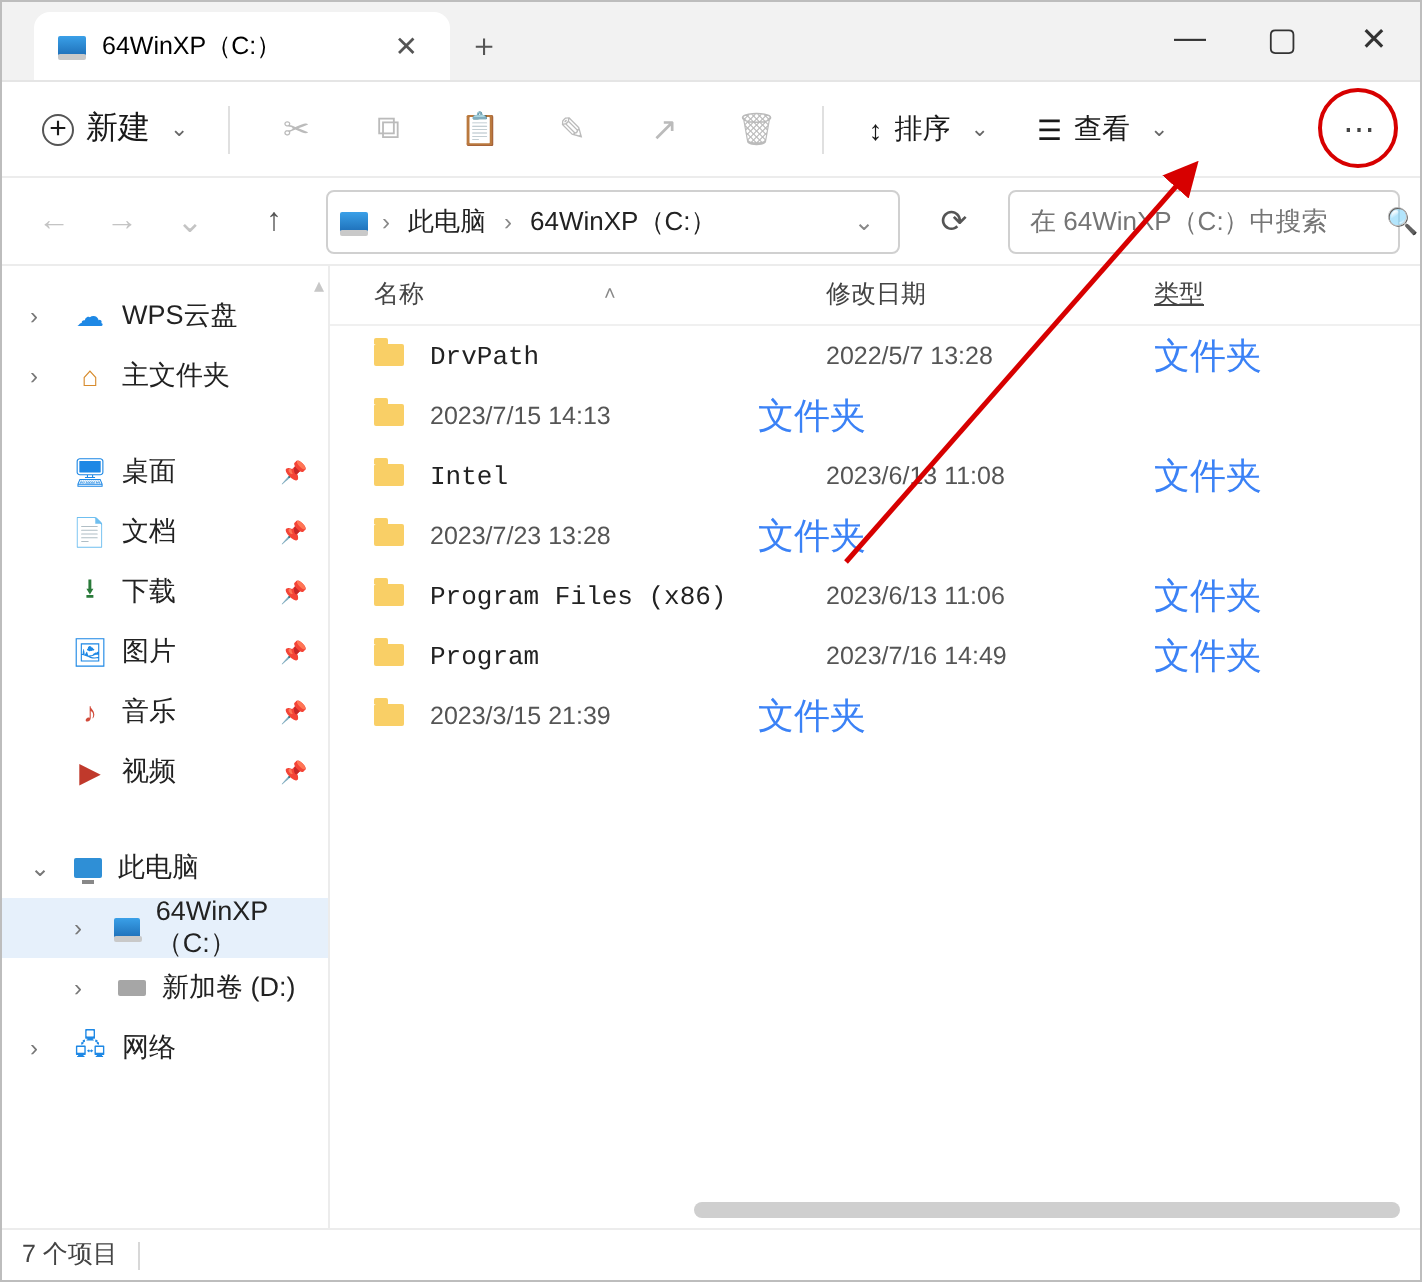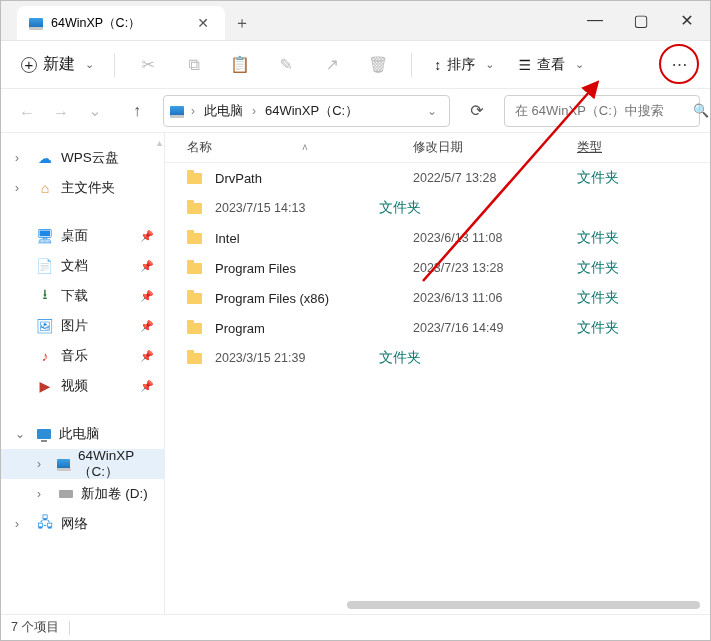--- a/index.html
+++ b/index.html
@@ -118,23 +118,23 @@
   }
   .ch-name { width:226px;display:flex;align-items:center;gap:24px;}
   .sortarrow { color:#888;font-size:10px;margin-left:66px;}
   .ch-date { width:164px;}
   .ch-type { flex:1;text-decoration:underline;}
   .filerow {
     display:flex;align-items:center;height:30px;
     padding-left:22px;font-size:13px;color:#222;
   }
   .filerow .ficon { width:18px;margin-right:10px;color:#f2c24d;font-size:15px;}
-  .filerow .fname { width:198px;}
+  .filerow .fname { width:198px;font-family:Liberation Mono, monospace;}
   .filerow .fdate { width:164px;color:#555;font-size:12.5px;}
-  .filerow .ftype { color:#0f766e;font-size:14px;}
+  .filerow .ftype { color:#3b82f6;font-size:18px;}
   .hscroll {
     position:absolute; bottom:2px; left:170px; right:10px;
     height:14px;
     display:flex;align-items:center;
   }
   .hscroll .thumb {
     margin-left:12px; width:360px; height:8px;
     background:#cfcfcf; border-radius:4px;
   }
   
@@ -383,21 +383,20 @@
     <span class="ftype">文件夹</span>
           </div>
           <div class="filerow">
             <span class="ficon"><span class="folder-ico"></span></span>
     <span class="fname">Intel</span>
     <span class="fdate">2023/6/13 11:08</span>
     <span class="ftype">文件夹</span>
           </div>
           <div class="filerow">
             <span class="ficon"><span class="folder-ico"></span></span>
-    <span class="fname">Program Files</span>
     <span class="fdate">2023/7/23 13:28</span>
     <span class="ftype">文件夹</span>
           </div>
           <div class="filerow">
             <span class="ficon"><span class="folder-ico"></span></span>
     <span class="fname">Program Files (x86)</span>
     <span class="fdate">2023/6/13 11:06</span>
     <span class="ftype">文件夹</span>
           </div>
           <div class="filerow">

